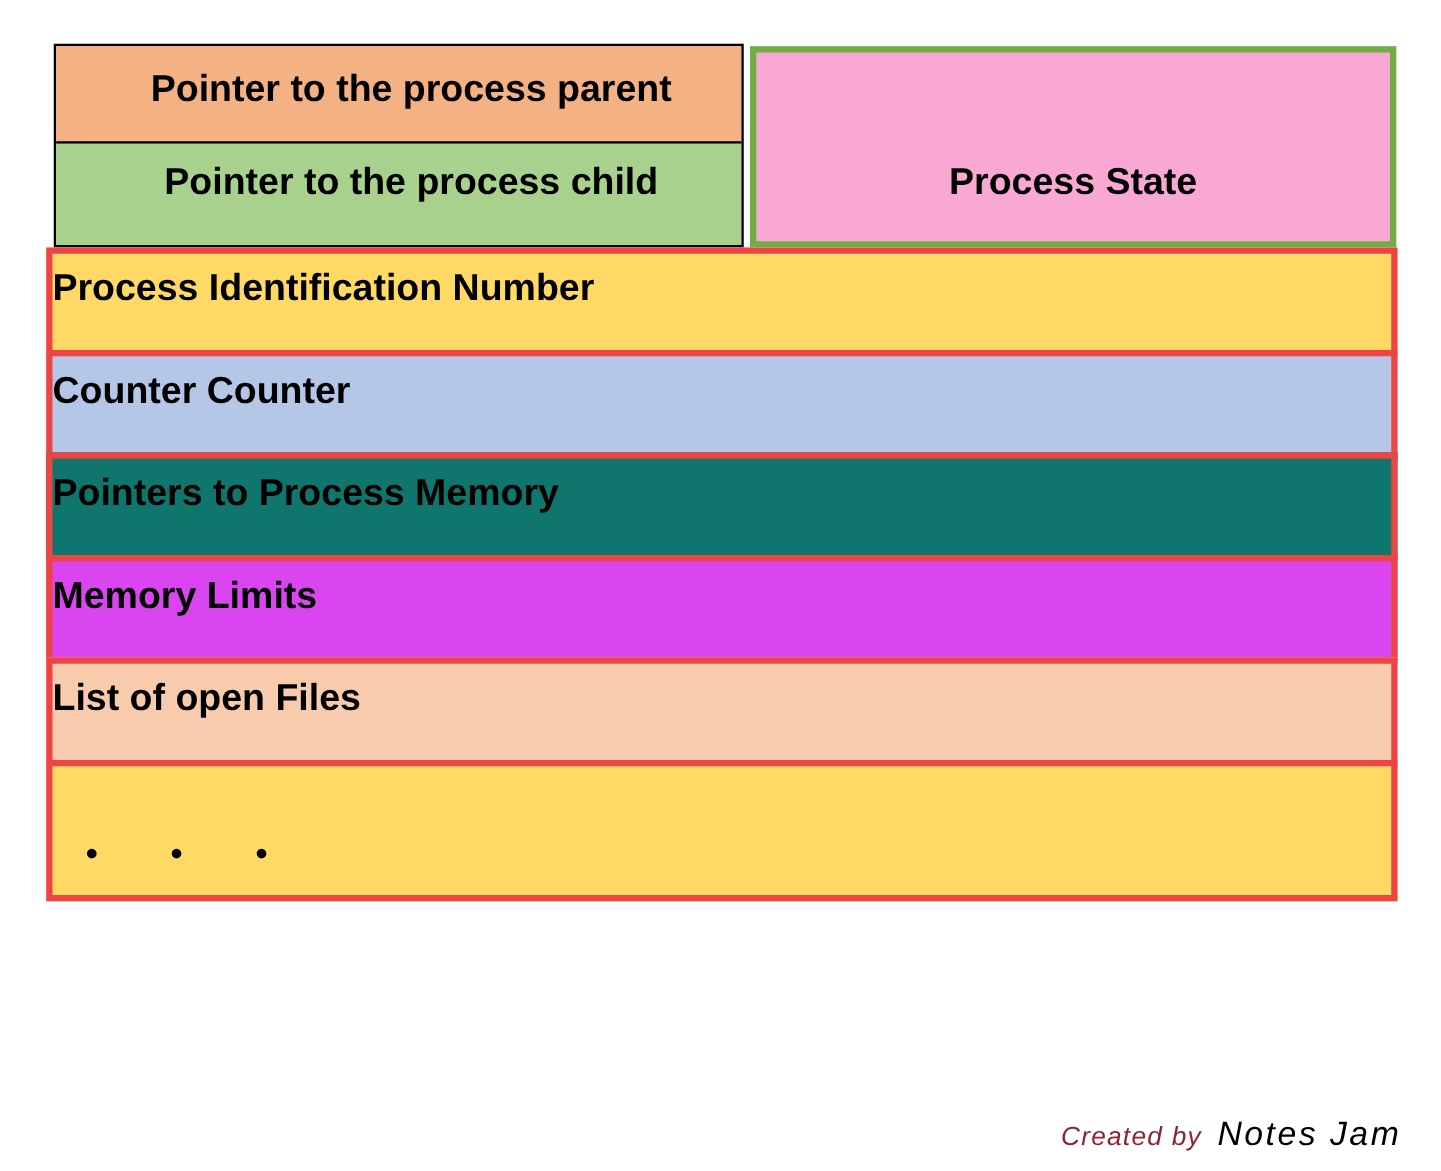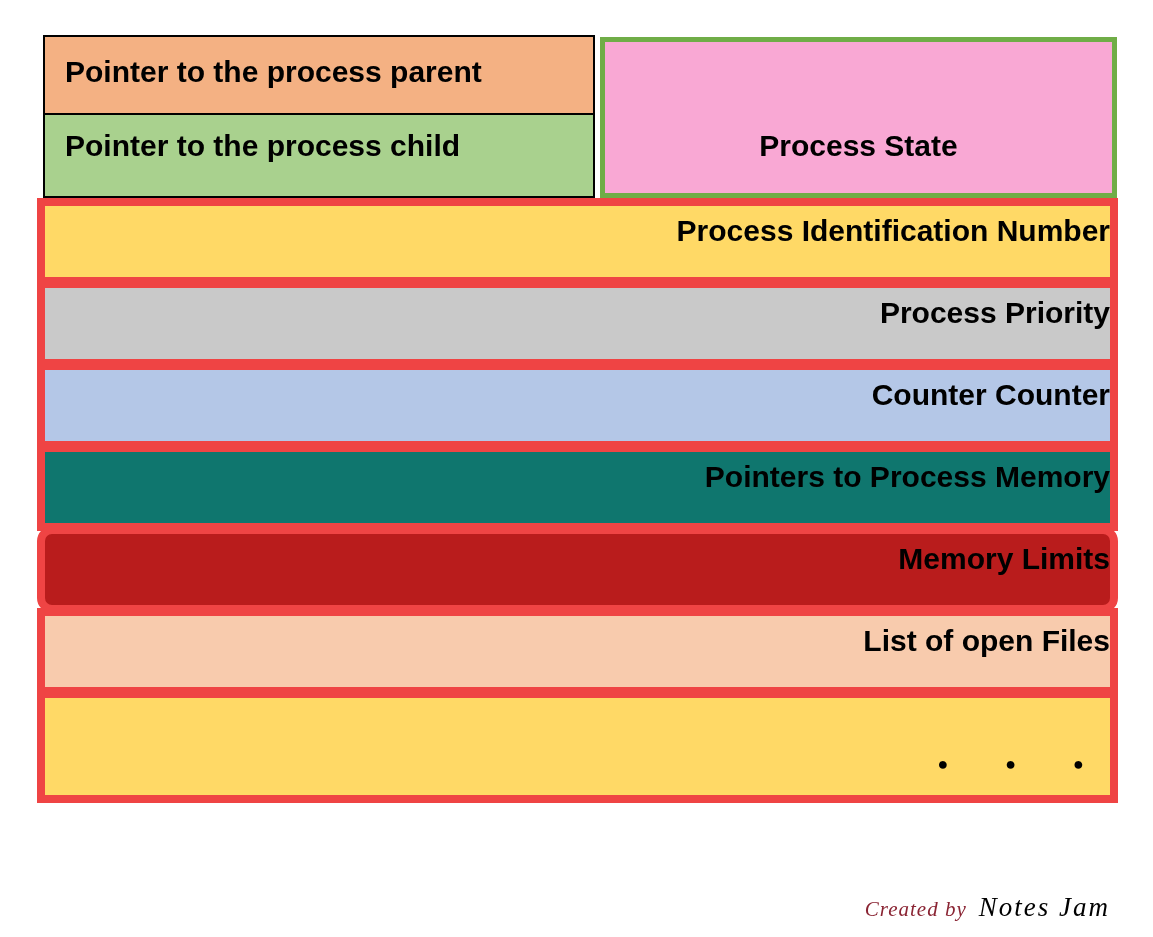--- a/index.html
+++ b/index.html
@@ -16,21 +16,21 @@
   }
 
   
   .left-stack {
     position: absolute; left: 43px; top: 35px;
     width: 552px; height: 163px;
     border: 2px solid #000000;
     display: flex; flex-direction: column;
   }
   .cell {
-    display: flex; align-items: center; 
+    display: flex; align-items: center; justify-content: center;
     font-weight: bold; font-size: 30px; color: #000000; padding-left: 20px;
   }
   .cell-parent {
     height: 78px;
     border-bottom: 2px solid #000000;
     padding-bottom: 6px;
   }
   .cell-child {
     flex: 1;
     padding-bottom: 20px;
@@ -43,42 +43,42 @@
     font-weight: bold; font-size: 30px; color: #000000;
     padding-top: 56px;
   }
 
   
   .rows {
     position: absolute; left: 37px; top: 198px;
     width: 1081px;
   }
   .row {
-    border: 8px solid #ef4444;
+    border: 5px solid #ef4444;
     height: 87px;
     margin-top: -5px;
-    display: flex; align-items: center; justify-content: flex-end;
+    display: flex; align-items: center; justify-content: flex-start;
     font-weight: bold; font-size: 30px; color: #000000;
     padding-bottom: 21px;
   }
   .row:first-child { margin-top: 0; }
   .row-dots {
     height: 113px;
     padding-bottom: 0;
     padding-top: 35px;
     font-size: 18px;
     letter-spacing: 26px;
     text-indent: 26px; 
   }
 
   
   .credit {
-    position: absolute; right: 43px; top: 892px;
+    position: absolute; right: 32px; top: 892px;
     white-space: nowrap;
-    font-family: Liberation Serif, serif;
+    font-family: Liberation Sans, sans-serif;
   }
   .credit-prefix {
     color: #8A2433;
     font-style: italic;
     font-size: 21px;
     letter-spacing: 1px;
   }
   .credit-name {
     color: #000000;
     font-style: italic;
@@ -102,30 +102,27 @@
   </div>
 
   <div class="state-box" style="background-color: #f9a8d4;">
     <span>Process State</span>
   </div>
 
   <div class="rows">
     <div class="row" style="background-color: rgb(255, 217, 102);">
       <span>Process Identification Number</span>
     </div>
-    <div class="row" style="background-color: rgb(201, 201, 201);">
-      <span>Process Priority</span>
-    </div>
     <div class="row" style="background-color: rgb(180, 199, 231);">
       <span>Counter Counter</span>
     </div>
     <div class="row" style="background-color: #0f766e;">
       <span>Pointers to Process Memory</span>
     </div>
-    <div class="row" style="background-color: #b91c1c; border-radius: 15px;">
+    <div class="row" style="background-color: #d946ef;">
       <span>Memory Limits</span>
     </div>
     <div class="row" style="background-color: rgb(248, 203, 173);">
       <span>List of open Files</span>
     </div>
     <div class="row row-dots" style="background-color: rgb(255, 217, 102);">
       <span>● ● ●</span>
     </div>
   </div>
 

